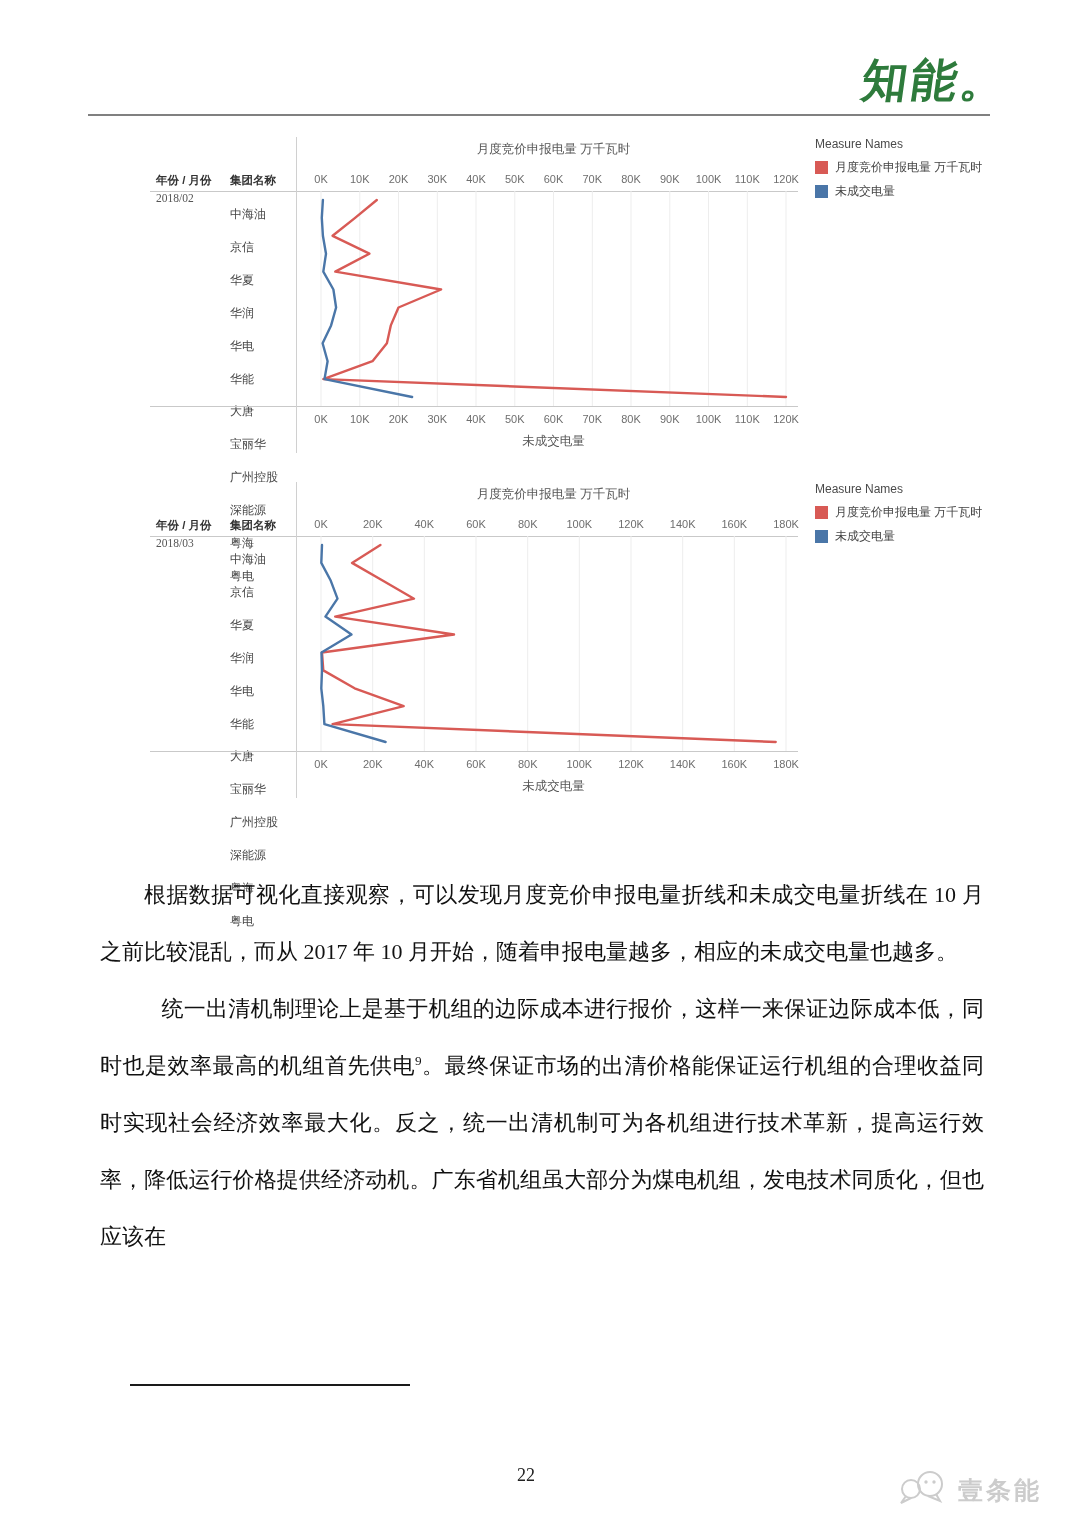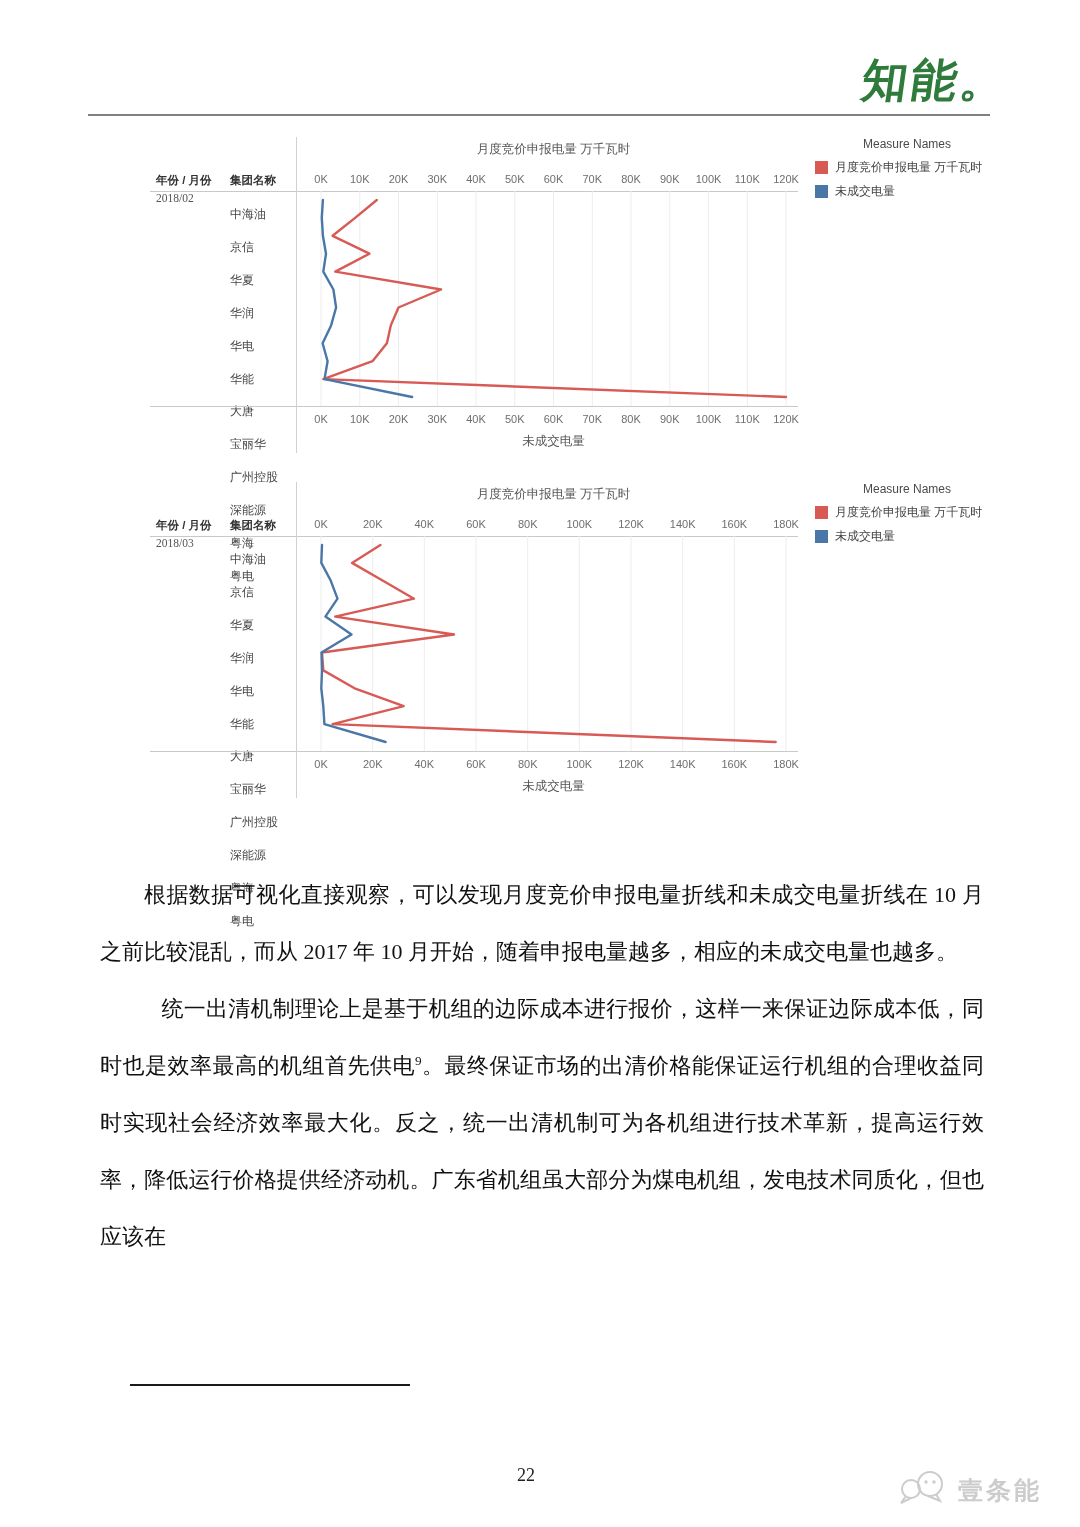--- a/index.html
+++ b/index.html
@@ -35,21 +35,21 @@
   .bottom-line { top:273px; }
   .vline { position:absolute; left:146px; top:4px; width:1px; height:316px; background:#d0d0d0; }
 
   .plot-wrap { position:absolute; left:146px; top:0; }
   svg.plot { font-family:"Liberation Sans", sans-serif; }
   svg.plot .t-title { font-size:12.5px; fill:#555; }
   svg.plot .tick { font-size:11px; fill:#6e6e6e; }
   svg.plot .grid { stroke:#ededed; stroke-width:1; }
 
   .legend { position:absolute; left:665px; top:4px; width:260px; }
-  .legend-title { font-size:12px; color:#4a4a4a; margin-bottom:8px;margin-left:48px; }
+  .legend-title { font-size:12px; color:#4a4a4a; margin-bottom:8px; }
   .legend-row { display:flex; align-items:center; margin-bottom:7px; }
   .swatch { width:13px; height:13px; margin-right:7px; flex:none; }
   .legend-label { font-size:12px; color:#444; white-space:nowrap; }
 
   
   .caption {
     position:absolute; top:808px; left:0; width:1080px; text-align:center;
     font-family:"Liberation Serif", serif; font-style:italic;
     font-size:23px; color:#2b2b2b; letter-spacing:1px;
   }

